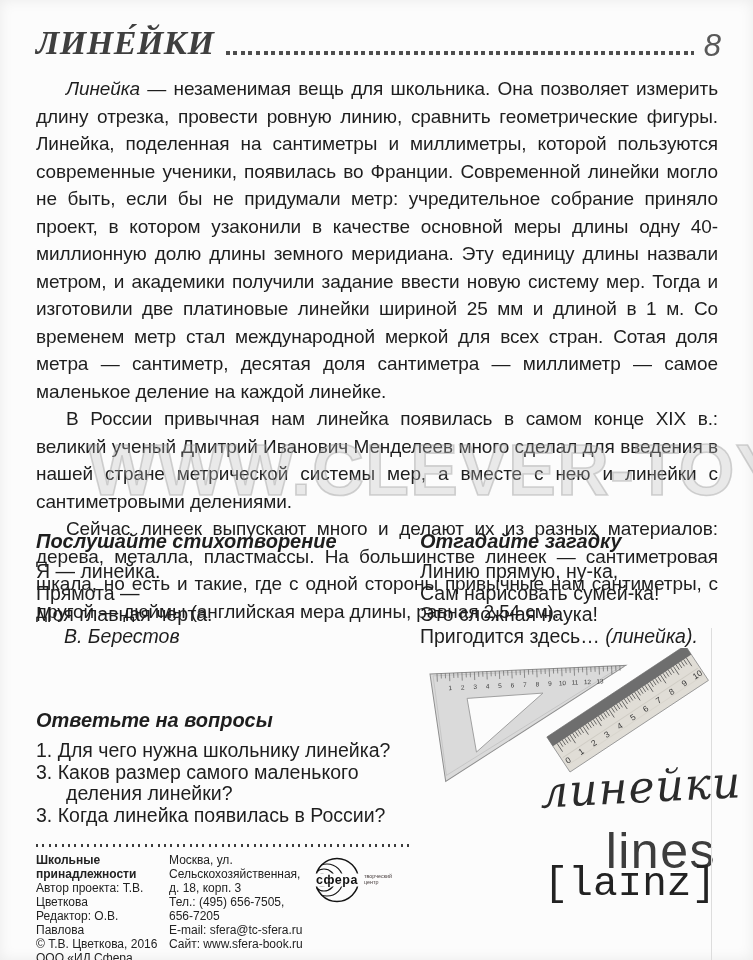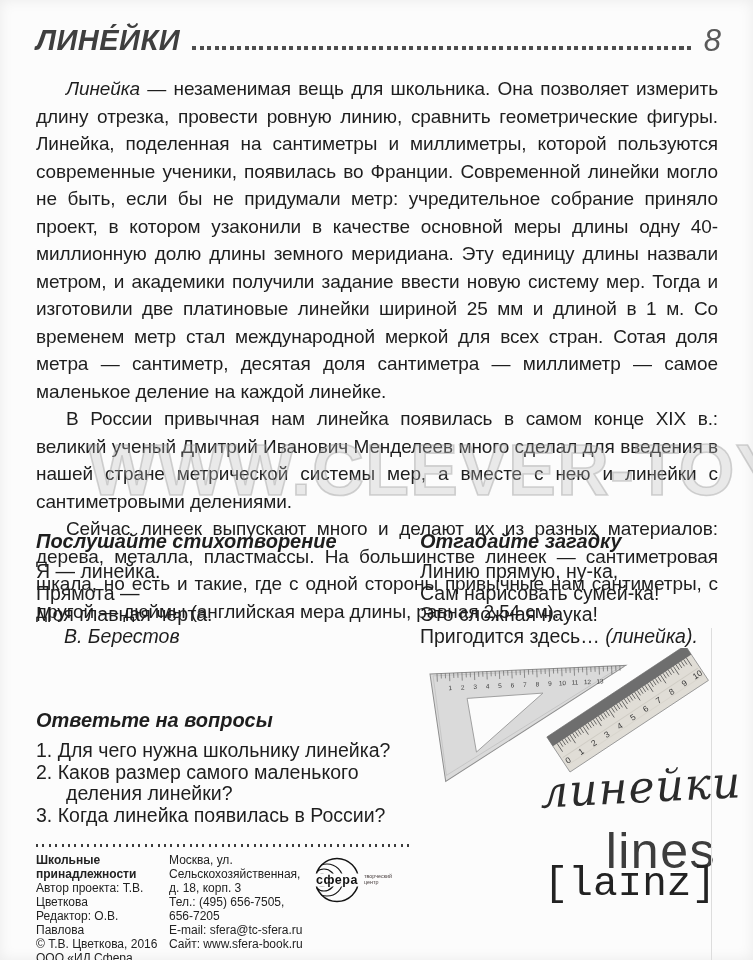--- a/index.html
+++ b/index.html
@@ -4,21 +4,21 @@
 <style>
   html,body{margin:0;padding:0;background:#e9e9e9;}
   .page{
     position:relative;width:753px;height:960px;margin:0 auto;
     background:#fcfcfc;overflow:hidden;
     font-family:"Liberation Sans",sans-serif;color:#1e1e1e;
     box-shadow:inset 0 0 14px rgba(0,0,0,.07);
   }
   
   .header{position:absolute;left:36px;right:32px;top:26px;display:flex;align-items:flex-end;}
-  .title{font-size:29px;font-weight:bold;font-style:italic;color:#3f3f3f;letter-spacing:.5px;white-space:nowrap;line-height:1;}
+  .title{font-size:34px;font-weight:bold;font-style:italic;color:#3f3f3f;letter-spacing:.5px;white-space:nowrap;line-height:1;font-family:Liberation Serif, serif;}
   .leader{flex:1;height:4px;margin:0 10px 5px 12px;
     background:repeating-linear-gradient(90deg,#4e4e4e 0 4px,transparent 4px 7.5px);}
   .page-num{font-size:31px;font-style:italic;color:#595959;line-height:.9;}
   
   .article{position:absolute;left:36px;top:75px;width:682px;font-size:19px;line-height:27.5px;text-align:justify;letter-spacing:-.1px;}
   .article p{margin:0;text-indent:30px;}
   .ital{font-style:italic;}
   
   .watermark{
     position:absolute;left:88px;top:429px;width:640px;
@@ -238,21 +238,21 @@
             <text x="144.5" y="-8" text-anchor="middle" font-family="Liberation Sans, sans-serif" font-size="8.5" fill="#3a3a3a">9</text>
             <text x="160" y="-8" text-anchor="middle" font-family="Liberation Sans, sans-serif" font-size="8.5" fill="#3a3a3a">10</text>
           </g>
       </g>
     </svg>
   </div>
 
   <div class="questions">
     <p class="sec-heading">Ответьте на вопросы</p>
     <p class="q-item">1. Для чего нужна школьнику линейка?</p>
-    <p class="q-item">2. Каков размер самого маленького деления линейки?</p>
+    <p class="q-item">3. Каков размер самого маленького деления линейки?</p>
     <p class="q-item">3. Когда линейка появилась в России?</p>
   </div>
 
   <div class="handwritten">линейки</div>
   <div class="english">lines</div>
   <div class="transcription">[laɪnz]</div>
 
   <div class="footer">
     <div class="f-dots"></div>
     <div class="f-cols">

